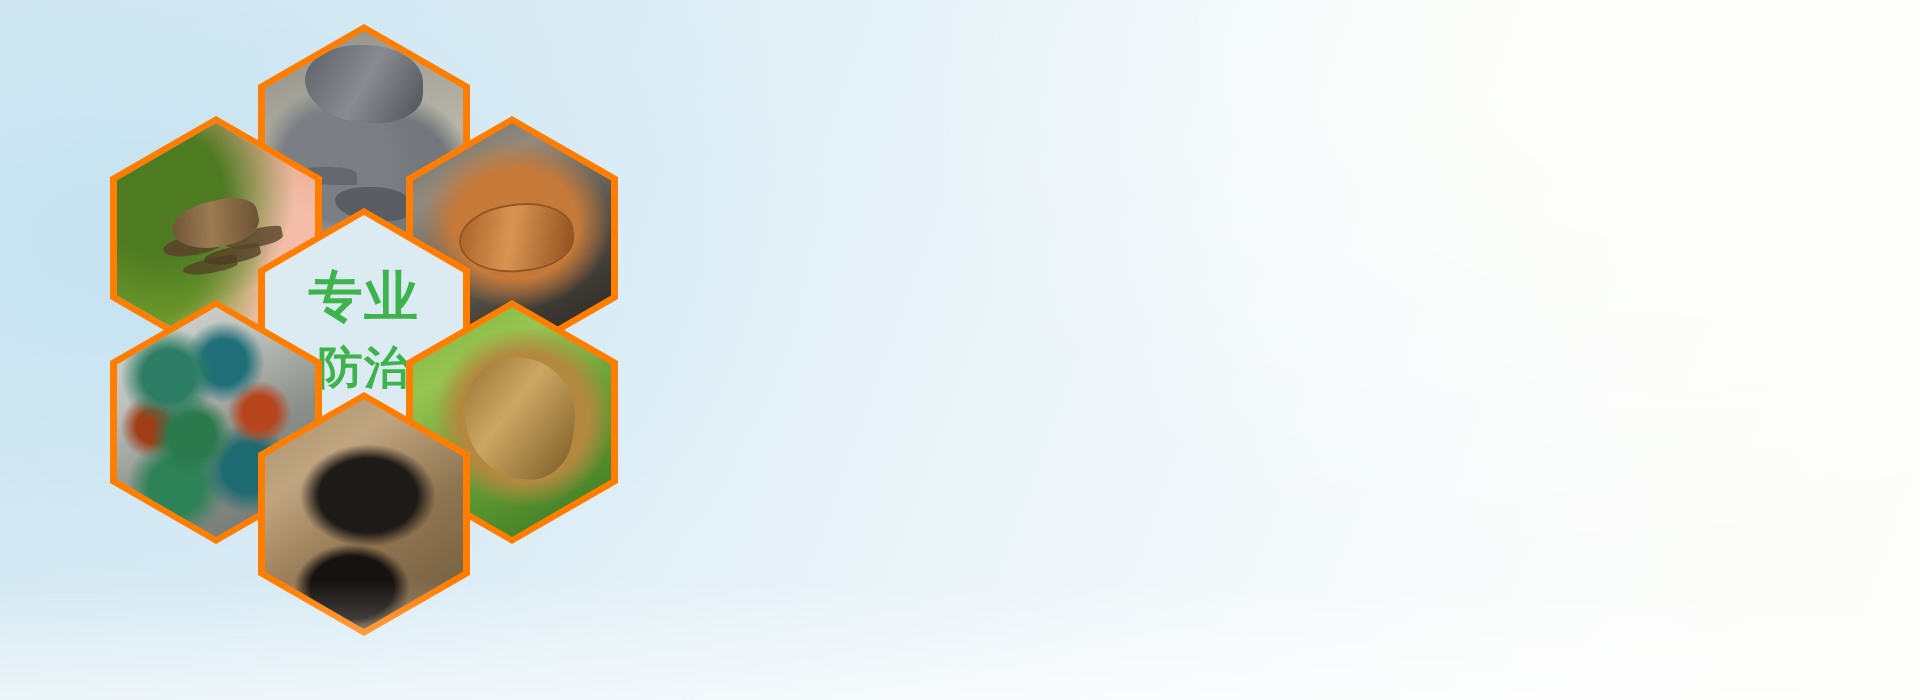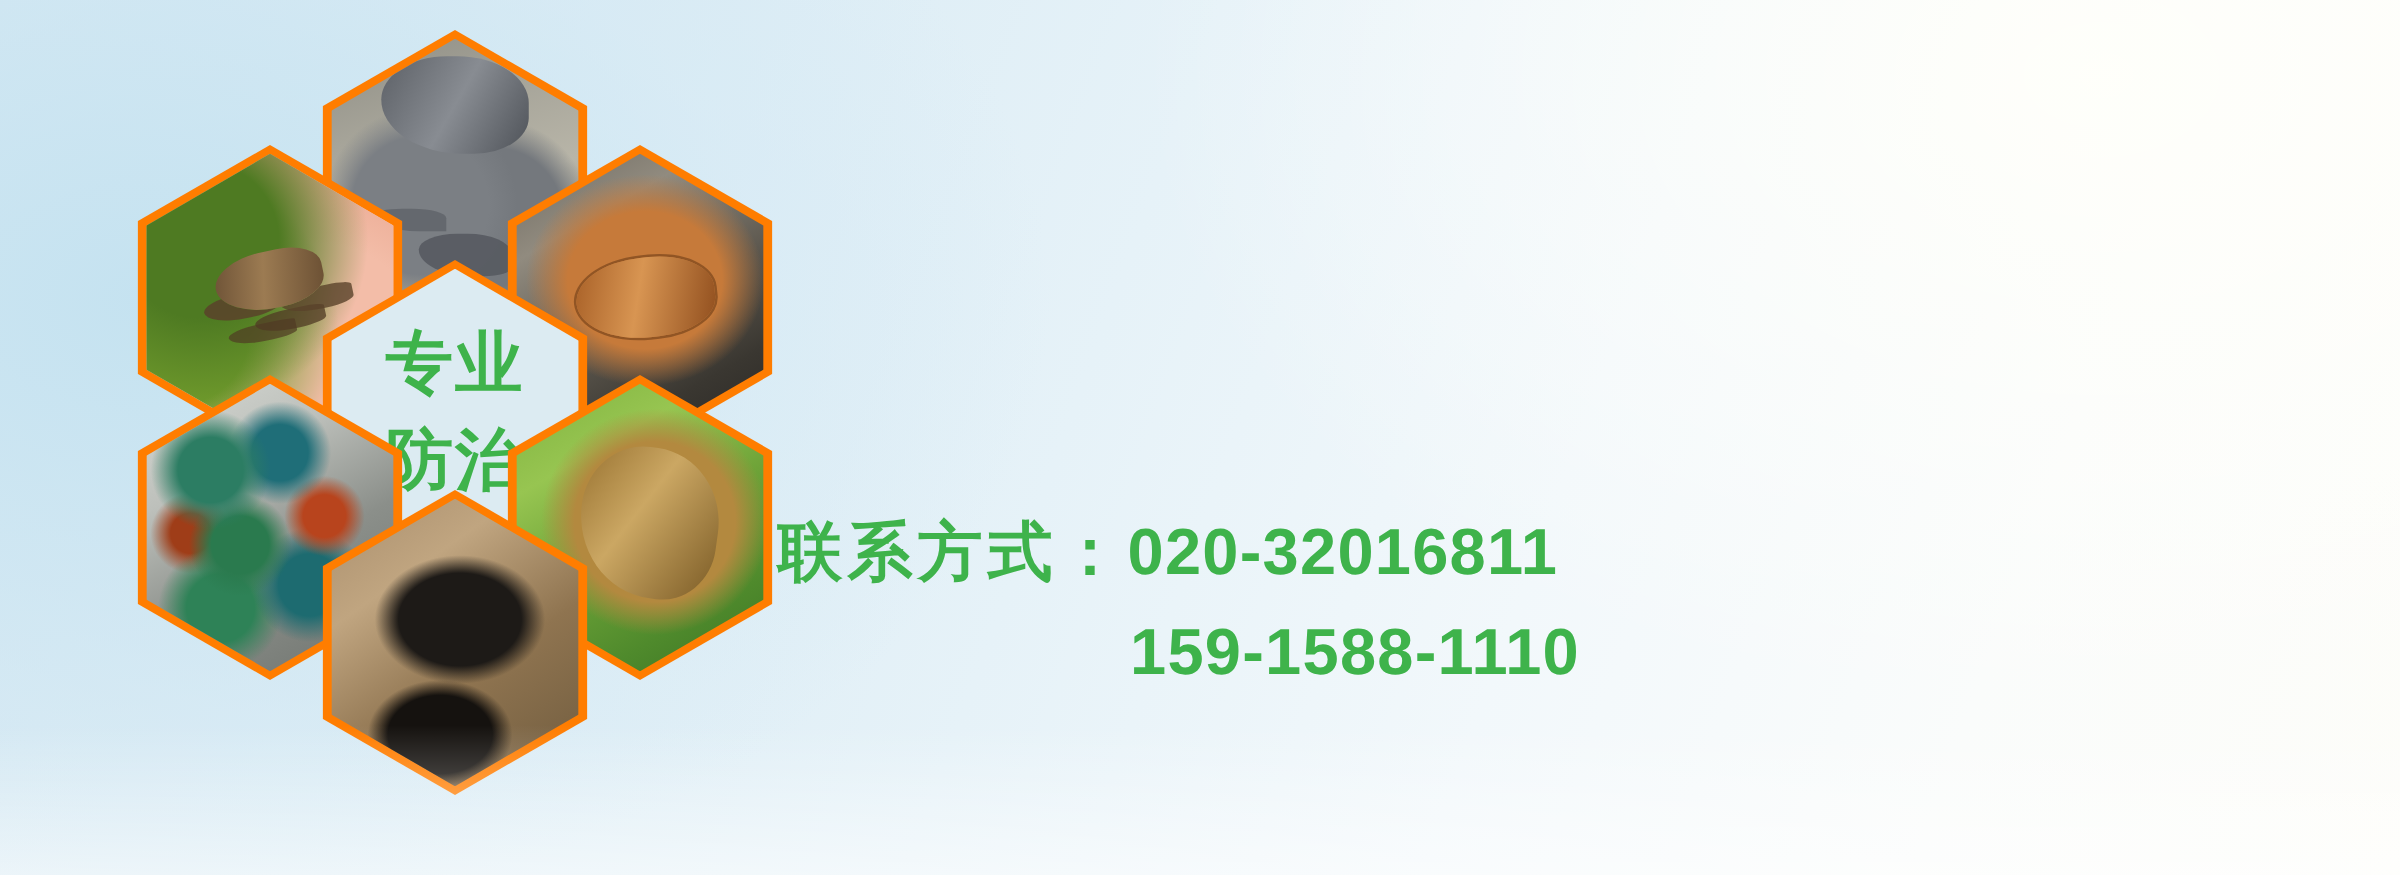--- a/index.html
+++ b/index.html
@@ -102,21 +102,21 @@
     border-radius:46% 54% 40% 60%;transform:rotate(8deg);
   }
 
   .hex-text{background:#ff7d00;}
   .hex-text .inner{background:#dcebf2;display:flex;align-items:center;justify-content:center;}
   .combo-label{
     color:#3eb34b;font-weight:700;line-height:1.05;text-align:center;
     letter-spacing:.10em;
   }
   .combo-label .l1{font-size:54px;display:block;}
-  .combo-label .l2{font-size:54px;display:block;margin-top:20px;font-family:Liberation Serif, serif;}
+  .combo-label .l2{font-size:45px;display:block;margin-top:20px;font-family:Liberation Serif, serif;}
 
   
   #copy{position:absolute;left:604px;top:30px;width:1300px;}
   .para{
     color:#3eb34b;font-size:33px;line-height:55px;font-weight:700;
     letter-spacing:.5px;text-indent:70px;margin:0;
     text-align:justify;text-justify:inter-character;
     width:1290px;
   }
   #contact{position:absolute;left:622px;top:402px;width:1280px;}
@@ -175,22 +175,14 @@
 
     <div class="hex" style="left:258px;top:392px;width:212px;height:244px;">
       <div class="inner">
         <div class="photo ph-ant"></div>
       </div>
     </div>
 
   </div>
 
 
-  <div id="contact">
-    <div class="tel-line l1">
-      <span class="tel-label">联系方式：</span><span>020-32016811</span>
-    </div>
-    <div class="tel-line l2">
-      <span>159-1588-1110</span>
-    </div>
-  </div>
 
 </div>
 
 </body></html>

